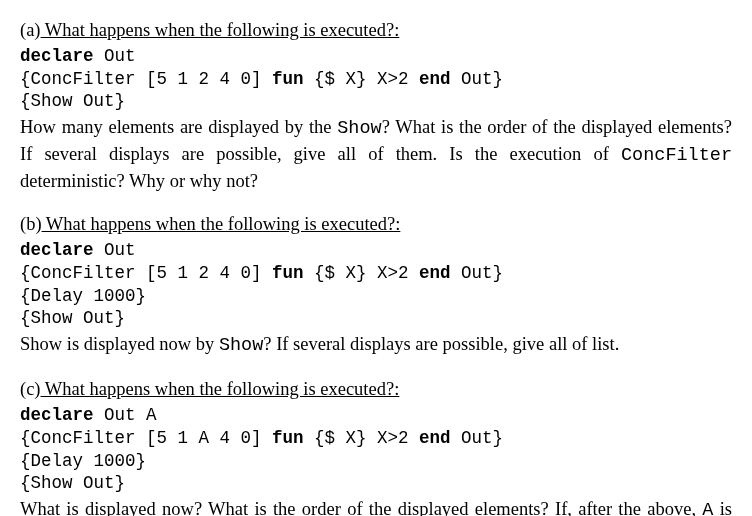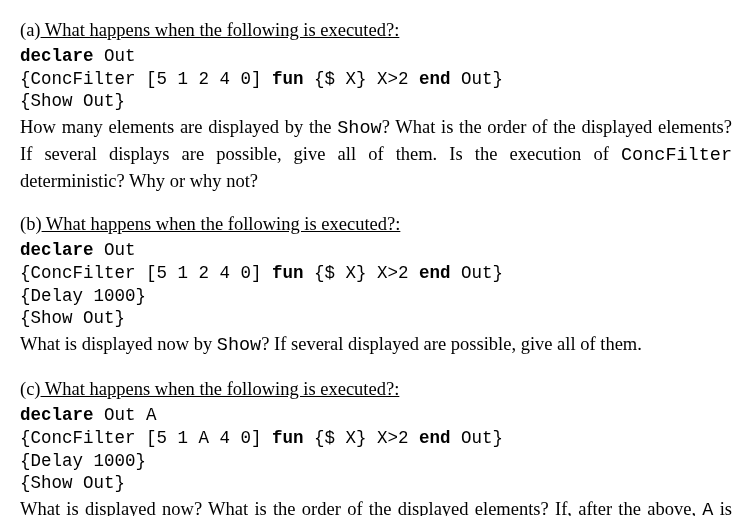--- a/index.html
+++ b/index.html
@@ -54,21 +54,21 @@
 </div>
 
 <div class="divider"></div>
 
 <div class="section">
   <span class="label">(b)</span><span class="prompt"> What happens when the following is executed?:</span>
   <div class="code-block"><span class="b">declare</span><span> Out</span>
 <span>{ConcFilter [5 1 2 4 0] </span><span class="b">fun</span><span> {$ X} X&gt;2 </span><span class="b">end</span><span> Out}</span>
 <span>{Delay 1000}</span>
 <span>{Show Out}</span></div>
-  <div class="para"><span>What is displayed now by </span><span class="tt">Show</span><span>? If several displayed are possible, give all of them.</span></div>
+  <div class="para"><span>Show is displayed now by </span><span class="tt">Show</span><span>? If several displays are possible, give all of list.</span></div>
 </div>
 
 <div class="divider"></div>
 
 <div class="section">
   <span class="label">(c)</span><span class="prompt"> What happens when the following is executed?:</span>
   <div class="code-block"><span class="b">declare</span><span> Out A</span>
 <span>{ConcFilter [5 1 A 4 0] </span><span class="b">fun</span><span> {$ X} X&gt;2 </span><span class="b">end</span><span> Out}</span>
 <span>{Delay 1000}</span>
 <span>{Show Out}</span></div>

